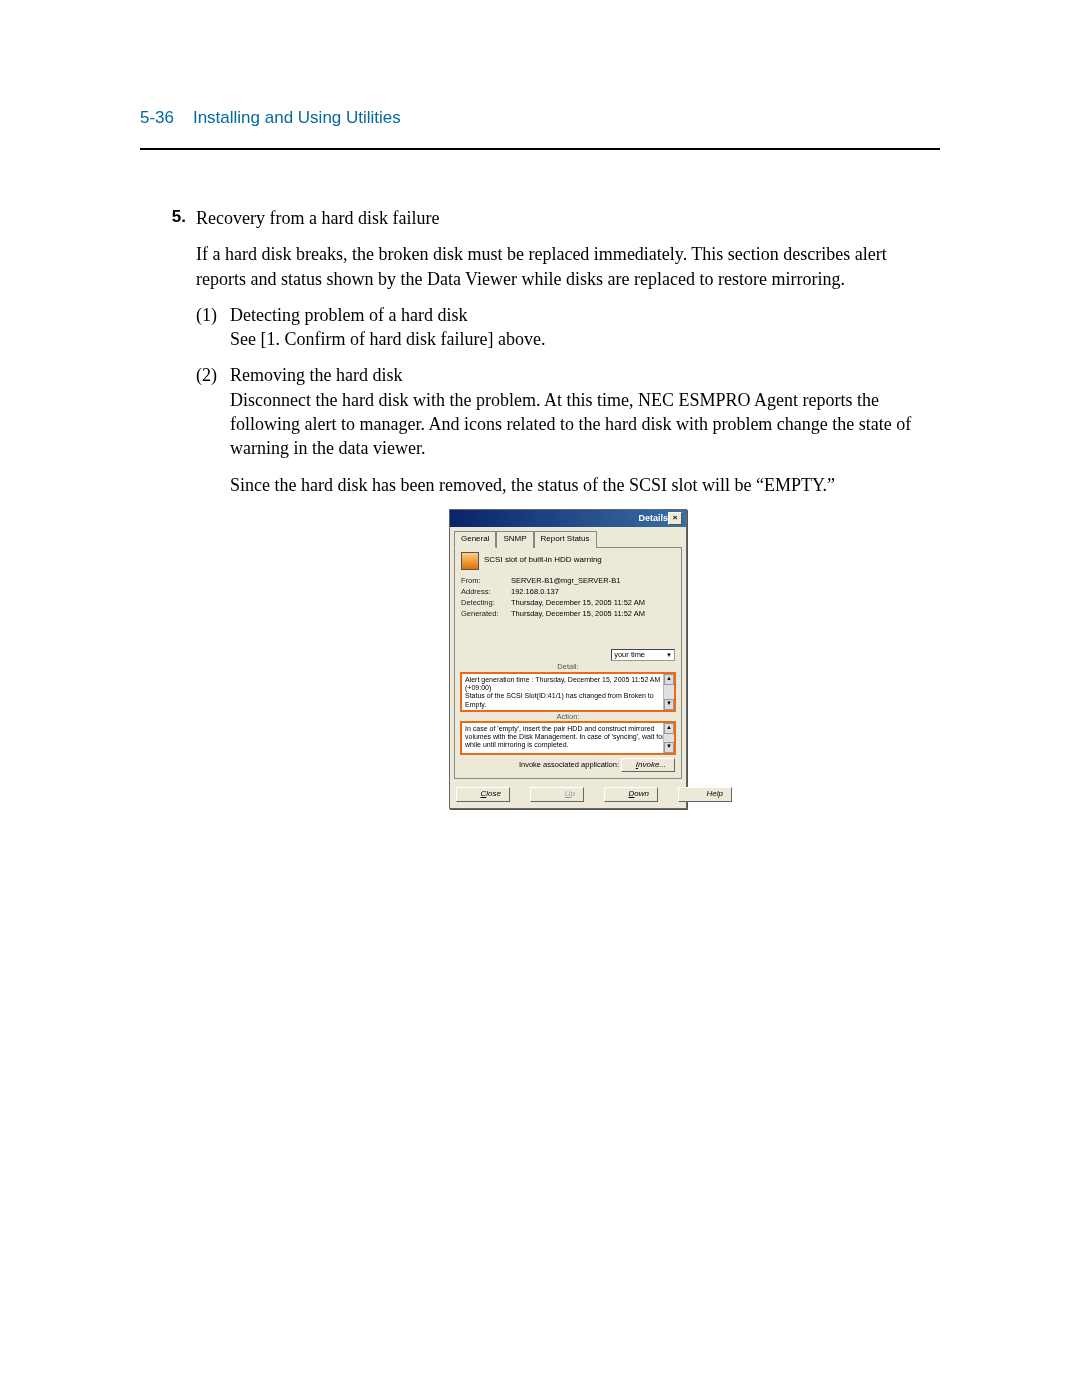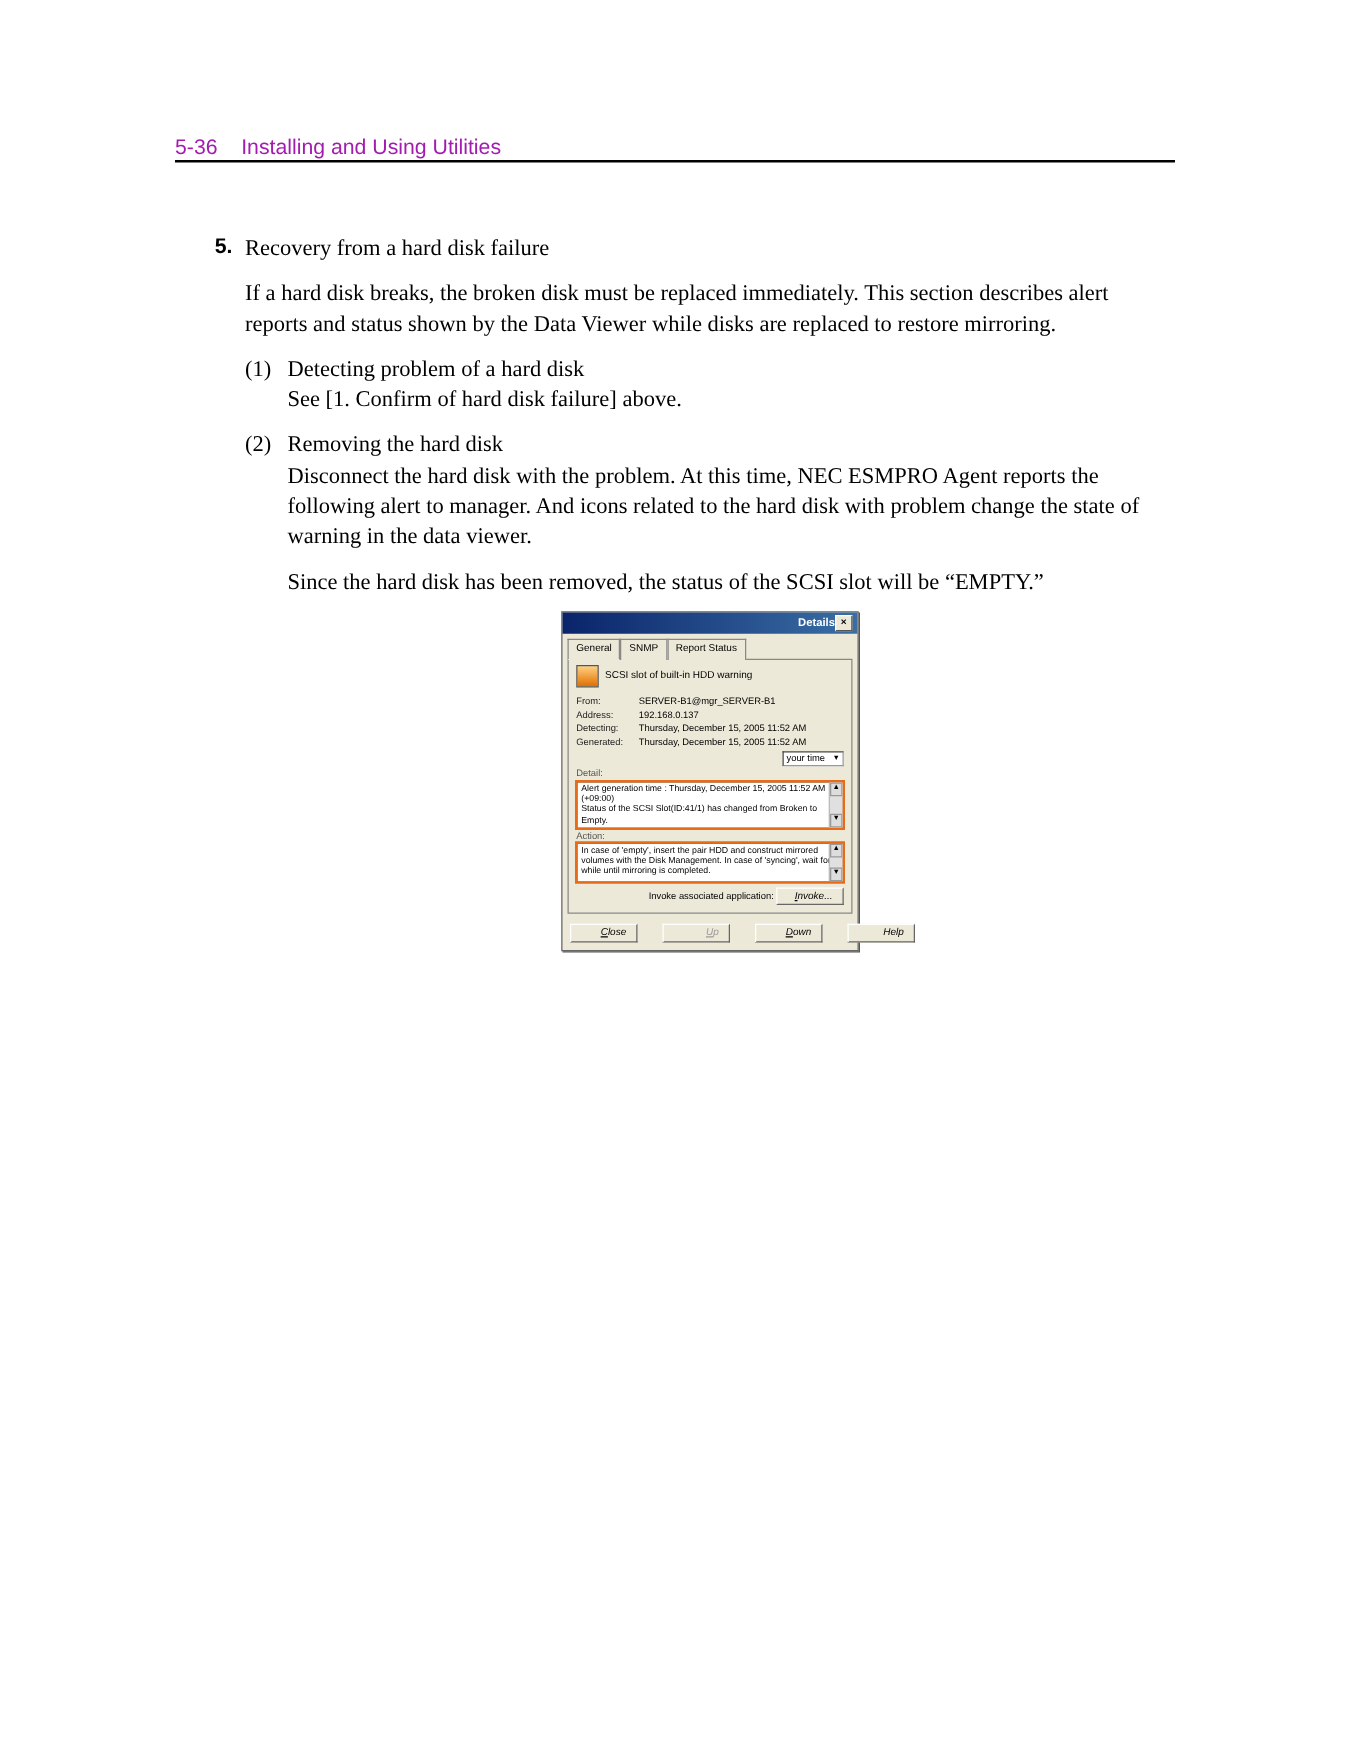--- a/index.html
+++ b/index.html
@@ -11,22 +11,22 @@
     width: 1080px;
     height: 1397px;
     position: relative;
   }
   .page {
     padding: 108px 140px 0 140px;
   }
   .header-line {
     font-family: Arial, Helvetica, sans-serif;
     font-size: 17px;
-    color: #a21caf;
-    padding-bottom: 0;
+    color: #0369a1;
+    padding-bottom: 20px;
     border-bottom: 2.5px solid #000;
   }
   .content {
     margin-top: 56px;
     font-size: 18px;
     line-height: 1.35;
   }
   .step {
     display: flex;
     align-items: flex-start;
@@ -114,24 +114,24 @@
     width:16px; height:16px;
     background: linear-gradient(#ffd080,#e07000);
     border:1px solid #555;
   }
   .kv { display:flex; gap:6px; font-size:7.5px; margin:1px 0;}
   .kv .k { width:44px; color:#222;}
   .kv .v { flex:1; color:#000;}
   .time-row { display:flex; justify-content:flex-end; align-items:center; gap:3px; margin:2px 0 1px 0;}
   .time-select {
     border:1px inset #999; background:#fff; padding:0 2px;
-    font-size:7.5px; display:flex; align-items:center; gap:6px;
+    font-size:7.5px; display:flex; align-items:center; gap:21px;margin-top:28px;
   }
   .tiny-arrow { font-size:6px; }
-  .section-label { font-size:7.5px; color:#555; margin-top:1px;}
+  .section-label { font-size:7.5px; color:#555; margin-top:1px;text-align:center;}
   .textarea {
     background:#fff; border:1px inset #999;
     padding:2px 3px; font-size:7px; line-height:1.2;
     height:32px; overflow:hidden; position:relative;
   }
   .textarea2 { height:26px; }
   .sb {
     position:absolute; right:0; top:0; bottom:0; width:10px;
     background:#e0e0e0; border-left:1px solid #bbb;
     display:flex; flex-direction:column; justify-content:space-between;

